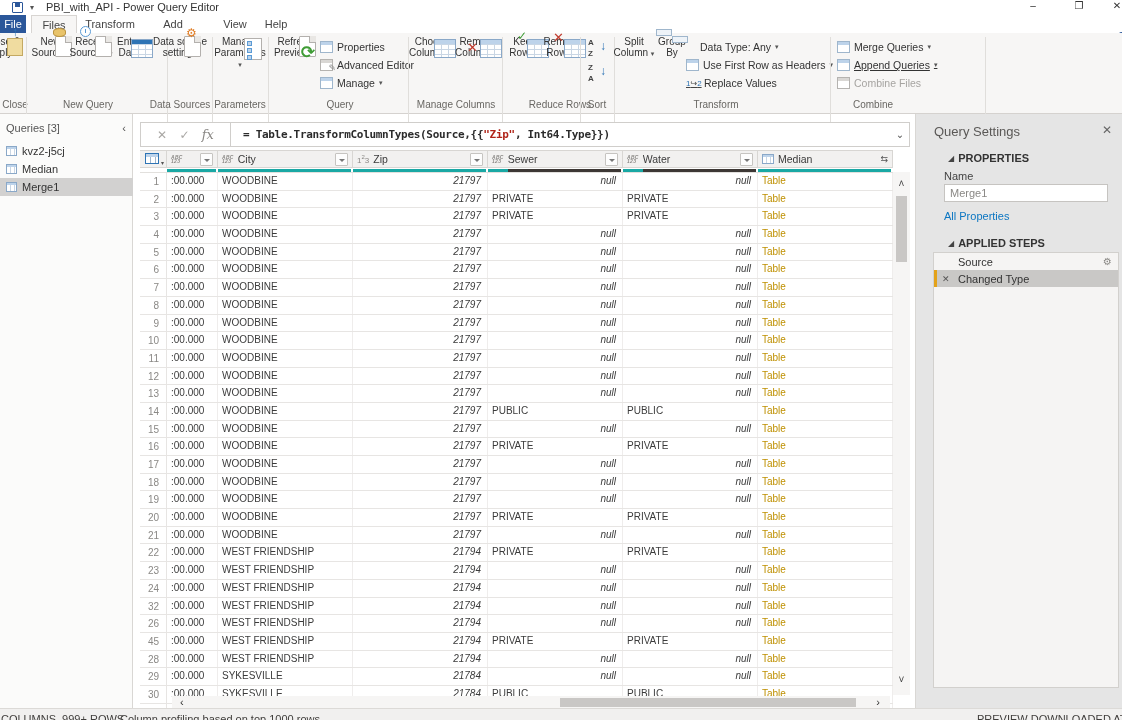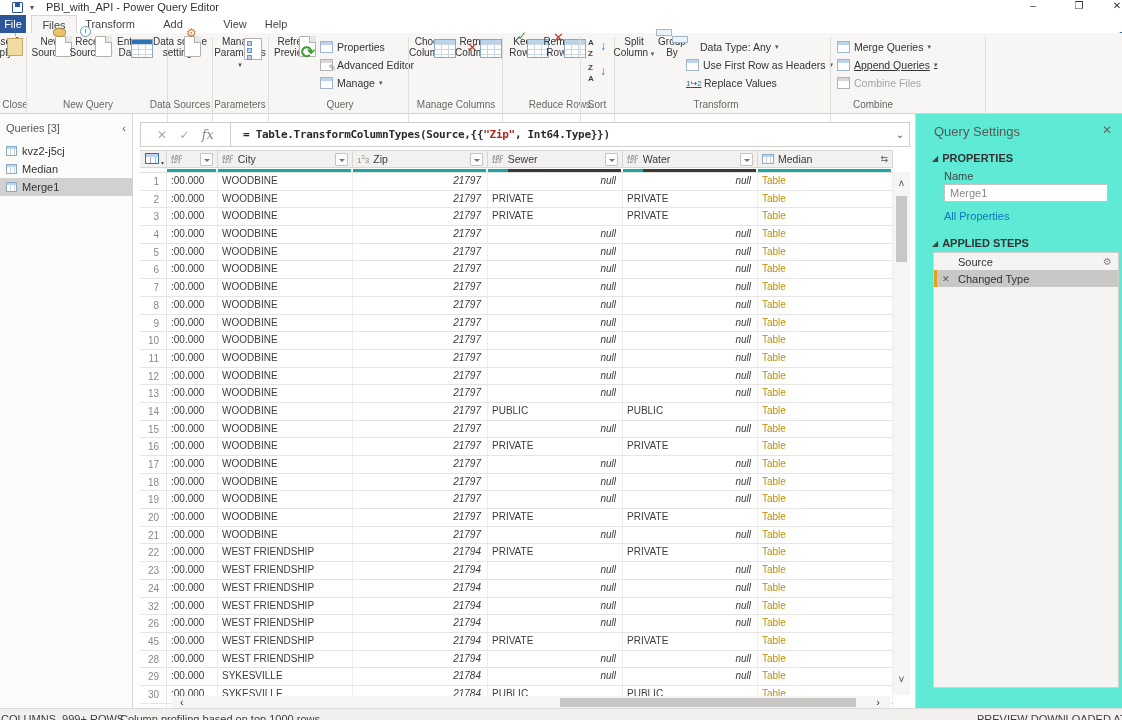--- a/index.html
+++ b/index.html
@@ -129,24 +129,24 @@
   .vscroll { position:absolute; left:893px; top:172px; width:17px; height:523px; background:#f6f5f4; }
   .vscroll .arr { position:absolute; left:0; width:17px; text-align:center; font-size:10px; color:#444; }
   .vscroll .up { top:6px; } .vscroll .down { bottom:10px; }
   .vscroll .thumb { position:absolute; left:3px; top:24px; width:11px; height:66px; background:#c9c7c5; }
   .hscroll { position:absolute; left:172px; top:696px; width:718px; height:13px; background:#f6f5f4; }
   .hscroll .arr { position:absolute; top:0; font-size:11px; color:#333; line-height:13px; }
   .hscroll .left { left:8px; } .hscroll .right { right:10px; }
   .hscroll .thumb { position:absolute; left:388px; top:2px; width:296px; height:9px; background:#c9c7c5; }
 
   
-  .spane { position:absolute; left:915px; top:114px; width:207px; height:594px; background:#5eead4; border-left:1px solid #d9d7d4; }
+  .spane { position:absolute; left:915px; top:114px; width:207px; height:594px; background:#e5e5e5; border-left:1px solid #d9d7d4; }
   .spane-title { position:absolute; left:18px; top:10px; font-size:13px; color:#5a5856; }
   .spane-close { position:absolute; right:10px; top:9px; font-size:12px; color:#666; }
-  .sec-head { position:absolute; left:16px; font-size:11px; font-weight:bold; color:#333; }
+  .sec-head { position:absolute; left:32px; font-size:11px; font-weight:bold; color:#333; }
   .sec-head .tri { display:inline-block; font-size:8px; margin-right:4px; color:#444; transform:translateY(-1px); }
   .props-head { top:38px; }
   .name-label { position:absolute; left:28px; top:56px; font-size:11px; color:#444; }
   .name-input { position:absolute; left:28px; top:70px; width:164px; height:18px; border:1px solid #c6c4c1; background:#fff; font-size:11px; color:#8a8885; padding:0 5px; font-family:"Liberation Sans",sans-serif; }
   .all-props { position:absolute; left:28px; top:96px; font-size:11px; color:#0b76c2; }
   .steps-head { top:123px; }
   .steps-box { position:absolute; left:17px; top:138px; width:186px; height:436px; border:1px solid #d2d0cd; background:#f5f4f3; }
   .step { height:17px; display:flex; align-items:center; font-size:11px; color:#333; position:relative; padding-left:24px; }
   .step.sel { background:#c9c8c6; }
   .step.sel::before { content:""; position:absolute; left:0; top:0; width:3px; height:17px; background:#e3a21a; }

